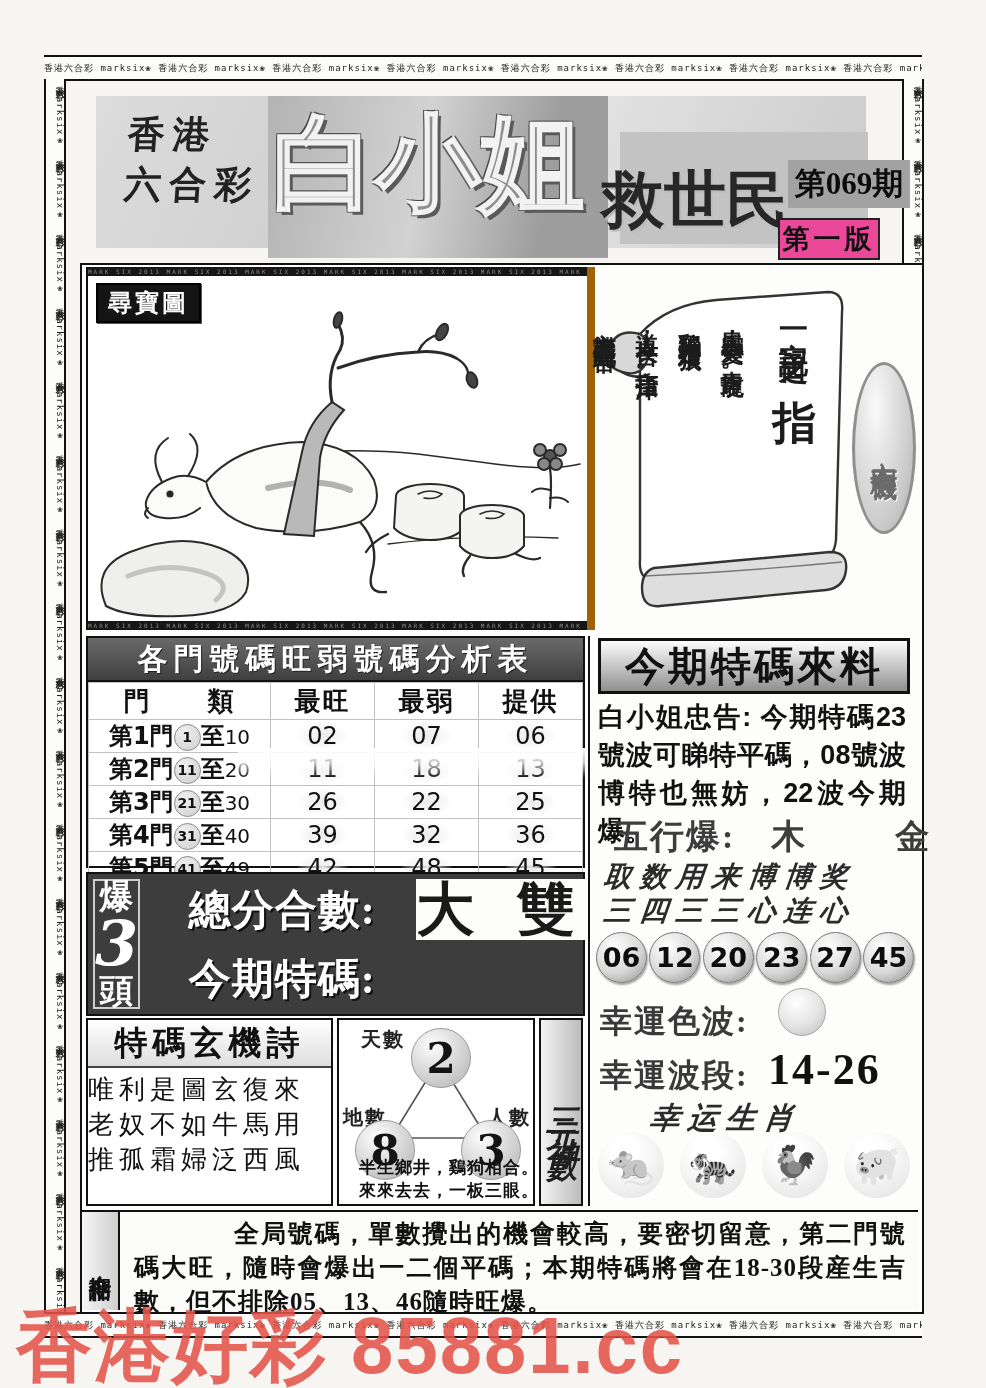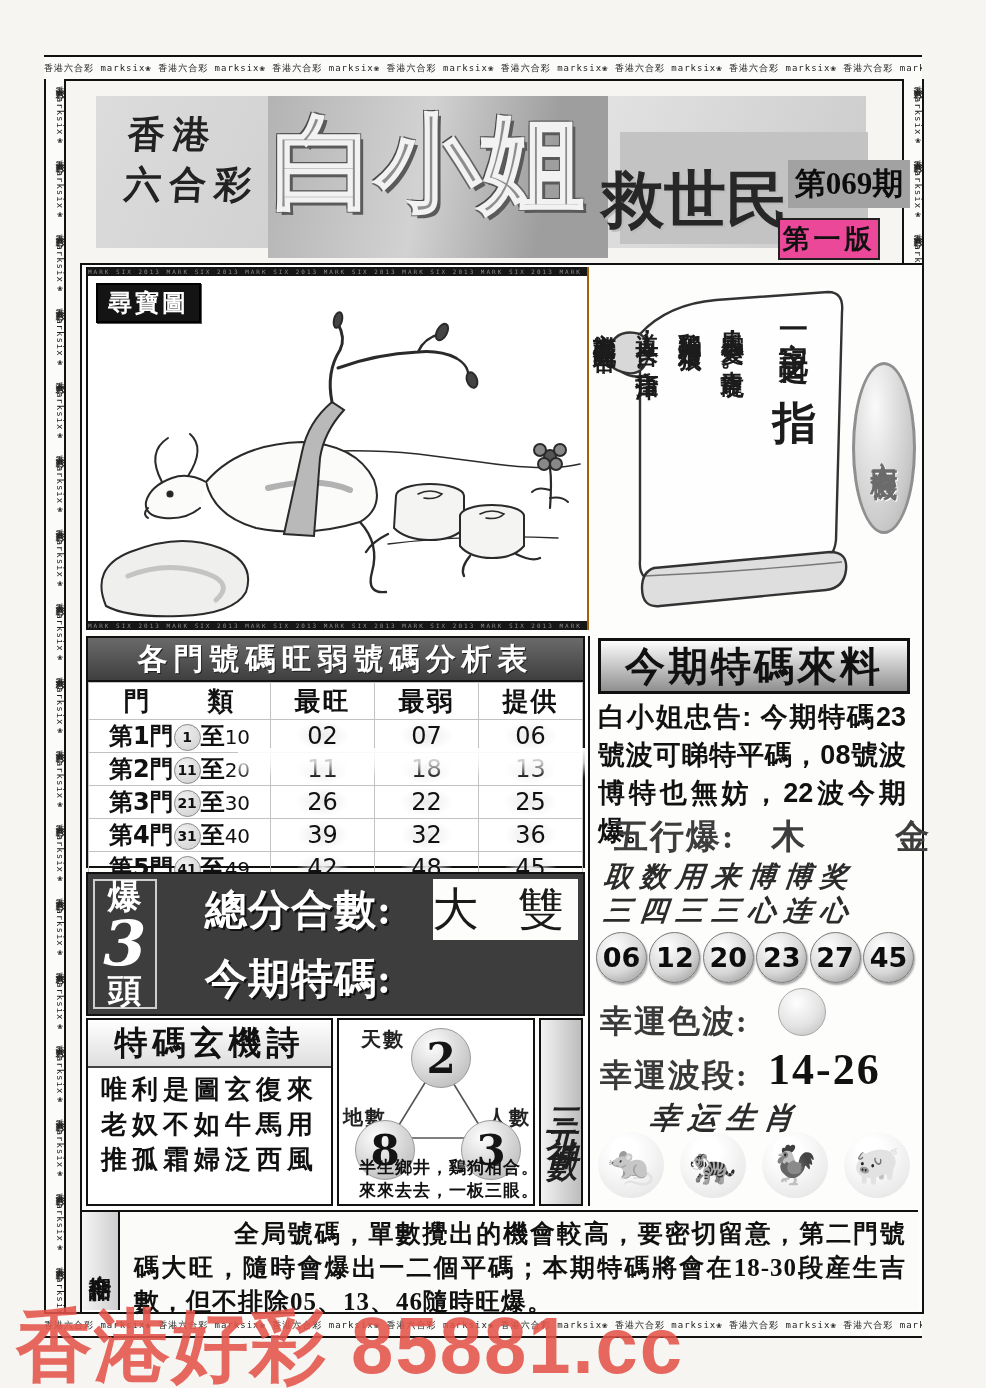--- a/index.html
+++ b/index.html
@@ -25,21 +25,21 @@
     text-shadow:4px 4px 0 #5a5a5a,-2px -2px 0 #4a4a4a,2px -2px 0 #666,-2px 2px 0 #666;}
   .title-sub{font-weight:bold;font-size:62px;color:#272727;white-space:nowrap;
     text-shadow:2px 2px 0 #bbb;}
   .issue-box{background:#a2a2a2;color:#0c0c0c;font-weight:bold;font-size:31px;
     display:flex;align-items:center;justify-content:center;white-space:nowrap;}
   .edition-box{background:#ec4899;border:2px solid #222;color:#111;font-weight:bold;font-size:27px;
     display:flex;align-items:center;justify-content:center;letter-spacing:4px;}
   
   .content-frame{border:2px solid #111;background:#fdfdfc;}
   
-  .pic-box{background:#fff;border-left:2px solid #111;border-right:2px solid #a16207;}
+  .pic-box{background:#fff;border-left:2px solid #111;border-right:8px solid #a16207;}
   .microtext{background:#161616;color:#8d8d8d;font-family:"DejaVu Sans Mono",monospace;
     font-size:6px;line-height:9px;height:9px;overflow:hidden;white-space:nowrap;letter-spacing:2px;}
   .pic-label{background:#141414;color:#fff;font-weight:bold;font-size:24px;letter-spacing:3px;
     padding:2px 10px;border:2px solid #000;box-shadow:1px 1px 0 #555;}
   
   .scroll-text{writing-mode:vertical-rl;text-orientation:upright;
     font-weight:bold;color:#1c1c1c;line-height:1.55;}
   .scol{font-size:23px;letter-spacing:3px;margin-left:7px;}
   .scol-lead{font-size:29px;letter-spacing:5px;margin-left:10px;}
   .s-big{font-size:44px;margin-top:26px;display:inline-block;}
@@ -69,28 +69,28 @@
   
   .burst{background:#3d3d3d;border:2px solid #111;display:flex;padding:5px;box-sizing:border-box;}
   .burst-left{width:84px;border:2px solid #cfcfcf;color:#fff;display:flex;flex-direction:column;
     align-items:center;justify-content:center;margin-right:8px;}
   .burst-ch{font-weight:bold;font-size:34px;line-height:36px;}
   .burst-num{font-family:"DejaVu Serif",serif;font-style:italic;font-weight:bold;font-size:62px;line-height:58px;}
   .burst-rows{flex:1;display:flex;flex-direction:column;justify-content:space-between;}
   .burst-row{display:flex;height:61px;}
   .burst-label{width:268px;color:#fff;font-weight:bold;font-size:42px;display:flex;align-items:center;
     justify-content:center;letter-spacing:1px;text-shadow:2px 2px 0 #111;white-space:nowrap;}
-  .burst-value{flex:1;background:#fdfdfb;color:#1a1a1a;font-weight:normal;font-size:46px;
+  .burst-value{flex:1;background:#fdfdfb;color:#1a1a1a;font-weight:bold;font-size:58px;
     display:flex;align-items:center;justify-content:center;letter-spacing:14px;white-space:nowrap;}
   
   .poem{border:2px solid #111;background:#fff;}
   .poem-title{font-weight:bold;font-size:33px;letter-spacing:5px;text-align:center;
     background:linear-gradient(180deg,#fff,#dedede);border-bottom:2px solid #444;
     height:46px;line-height:46px;}
-  .poem-line{font-weight:bold;font-size:26px;letter-spacing:5px;text-align:center;line-height:35px;}
+  .poem-line{font-weight:normal;font-size:26px;letter-spacing:5px;text-align:left;line-height:35px;}
   
   .trin{border:2px solid #111;background:#fff;}
   .trin-label{font-weight:bold;font-size:20px;color:#222;letter-spacing:2px;}
   .trin-circ{width:58px;height:58px;border-radius:50%;border:1px solid #9a9a9a;
     background:radial-gradient(circle at 35% 28%,#fdfdfd,#c4c4c4 75%,#ababab);
     display:flex;align-items:center;justify-content:center;
     font-family:"DejaVu Serif",serif;font-weight:bold;font-size:42px;color:#141414;}
   .trin-cap{font-weight:bold;font-size:17px;letter-spacing:1px;line-height:23px;white-space:nowrap;}
   .sanyuan{border:2px solid #111;background:linear-gradient(90deg,#f2f2f2,#bdbdbd);
     writing-mode:vertical-rl;text-orientation:upright;display:flex;align-items:center;justify-content:center;

